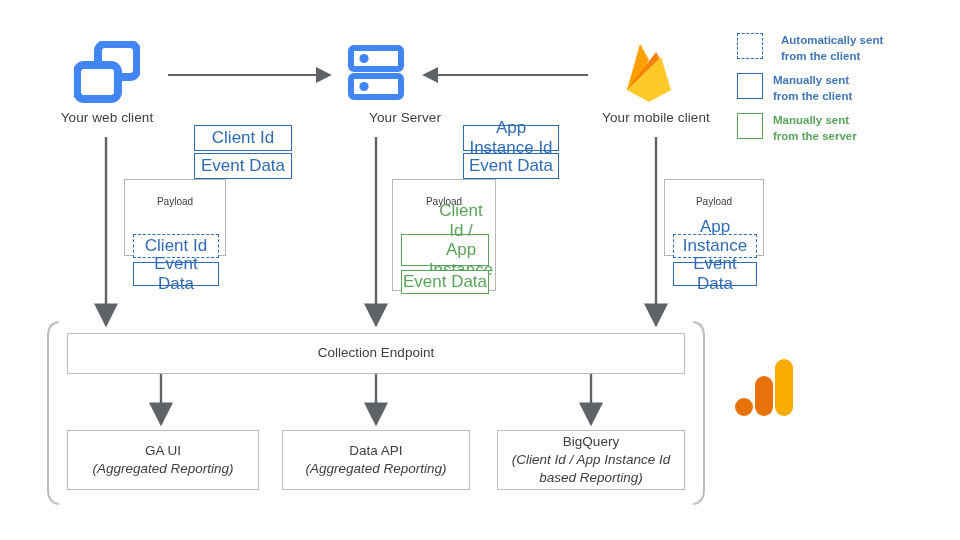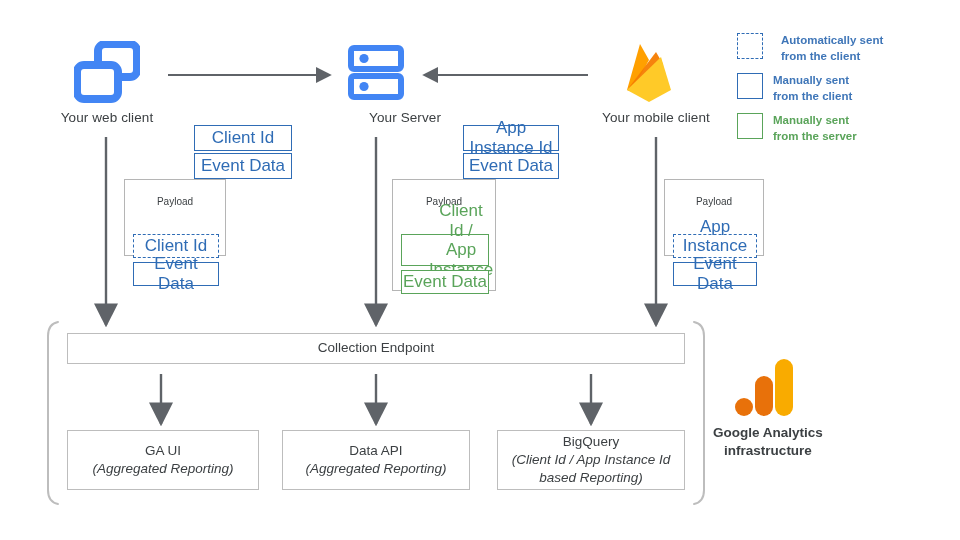--- a/index.html
+++ b/index.html
@@ -205,21 +205,21 @@
     </div>
     <div class="tagbox green" style="left:8px; top:50px; width:88px; height:24px;">Event Data</div>
   </div>
 
   <div class="payload" style="left:664px; top:179px; width:100px; height:77px;">
     <span class="payload-title">Payload</span>
     <div class="tagbox dashed" style="left:8px; top:14px; width:84px; height:24px;">App Instance Id</div>
     <div class="tagbox" style="left:8px; top:42px; width:84px; height:24px;">Event Data</div>
   </div>
 
-  <div class="greybox" style="left:67px; top:333px; width:618px; height:31px;">
+  <div class="greybox" style="left:67px; top:333px; width:618px; height:41px;">
     <span>Collection Endpoint</span>
   </div>
 
   <div class="greybox" style="left:67px; top:430px; width:192px; height:60px;">
     <span>GA UI</span>
     <span class="sub">(Aggregated Reporting)</span>
   </div>
 
   <div class="greybox" style="left:282px; top:430px; width:188px; height:60px;">
     <span>Data API</span>
@@ -231,24 +231,20 @@
     <span class="sub">(Client Id / App Instance Id</span>
     <span class="sub">based Reporting)</span>
   </div>
 
   <div class="abs" style="left:735px; top:358px; width:64px; height:60px;">
     <svg width="64" height="60" viewBox="0 0 64 60">
       <rect x="40" y="1" width="18" height="57" rx="9" ry="9" fill="#F9AB00"></rect>
       <rect x="20" y="18" width="18" height="40" rx="9" ry="9" fill="#E8710A"></rect>
       <circle cx="9" cy="49" r="9" fill="#E8710A"></circle>
     </svg>
-  </div>
-  <div class="ga-caption" style="left:690px; top:424px; width:156px;">
-    <div>Google Analytics</div>
-    <div>infrastructure</div>
   </div>
 
   <div class="legend-row" style="left:737px; top:33px;gap:8px;">
     <span class="legend-swatch dashed"></span>
     <span class="legend-text">
       <span>Automatically sent</span><br>
       <span>from the client</span>
     </span>
   </div>
 

